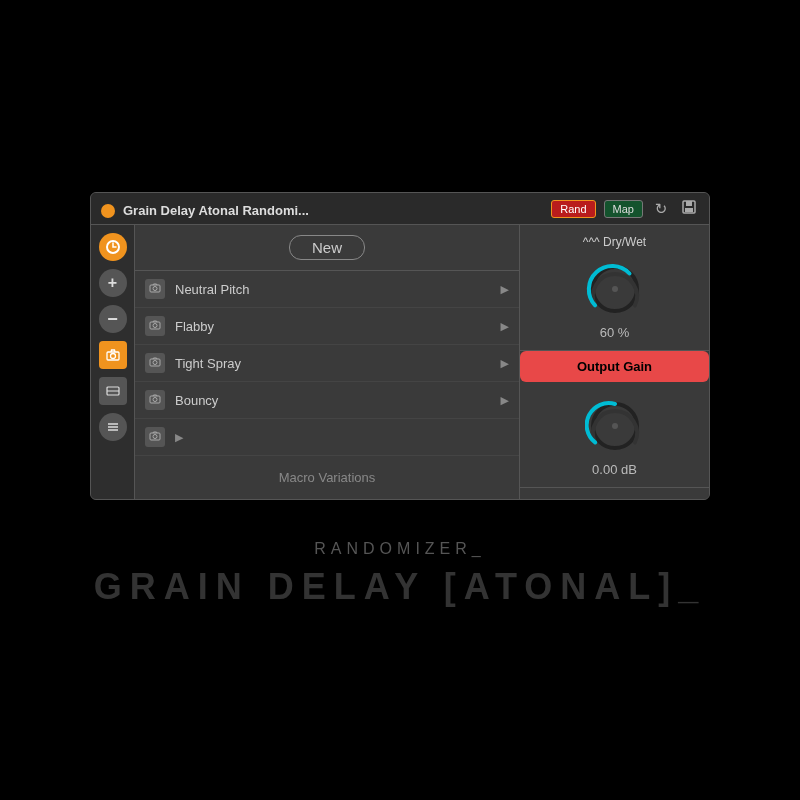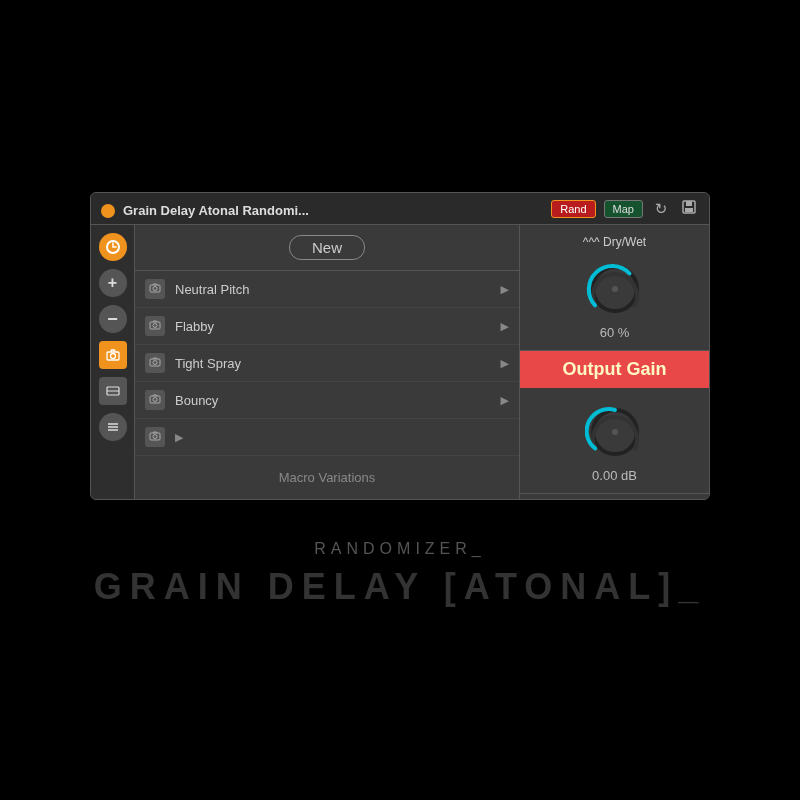--- a/index.html
+++ b/index.html
@@ -234,26 +234,27 @@
 
     .knob-value {
       color: #bbb;
       font-size: 13px;
       text-align: center;
       margin-top: 2px;
     }
 
     .output-gain-label {
       background: #e84848;
-      color: #fef9c3;
-      font-size: 18px;
+      color: #000000;
+      font-size: 13px;
       font-weight: 600;
       padding: 8px;
       text-align: center;
       cursor: pointer;
+      border-radius: 6px;
     }
 
     
     .bottom-text {
       margin-top: 40px;
       text-align: center;
     }
 
     .randomizer-label {
       color: #555;

